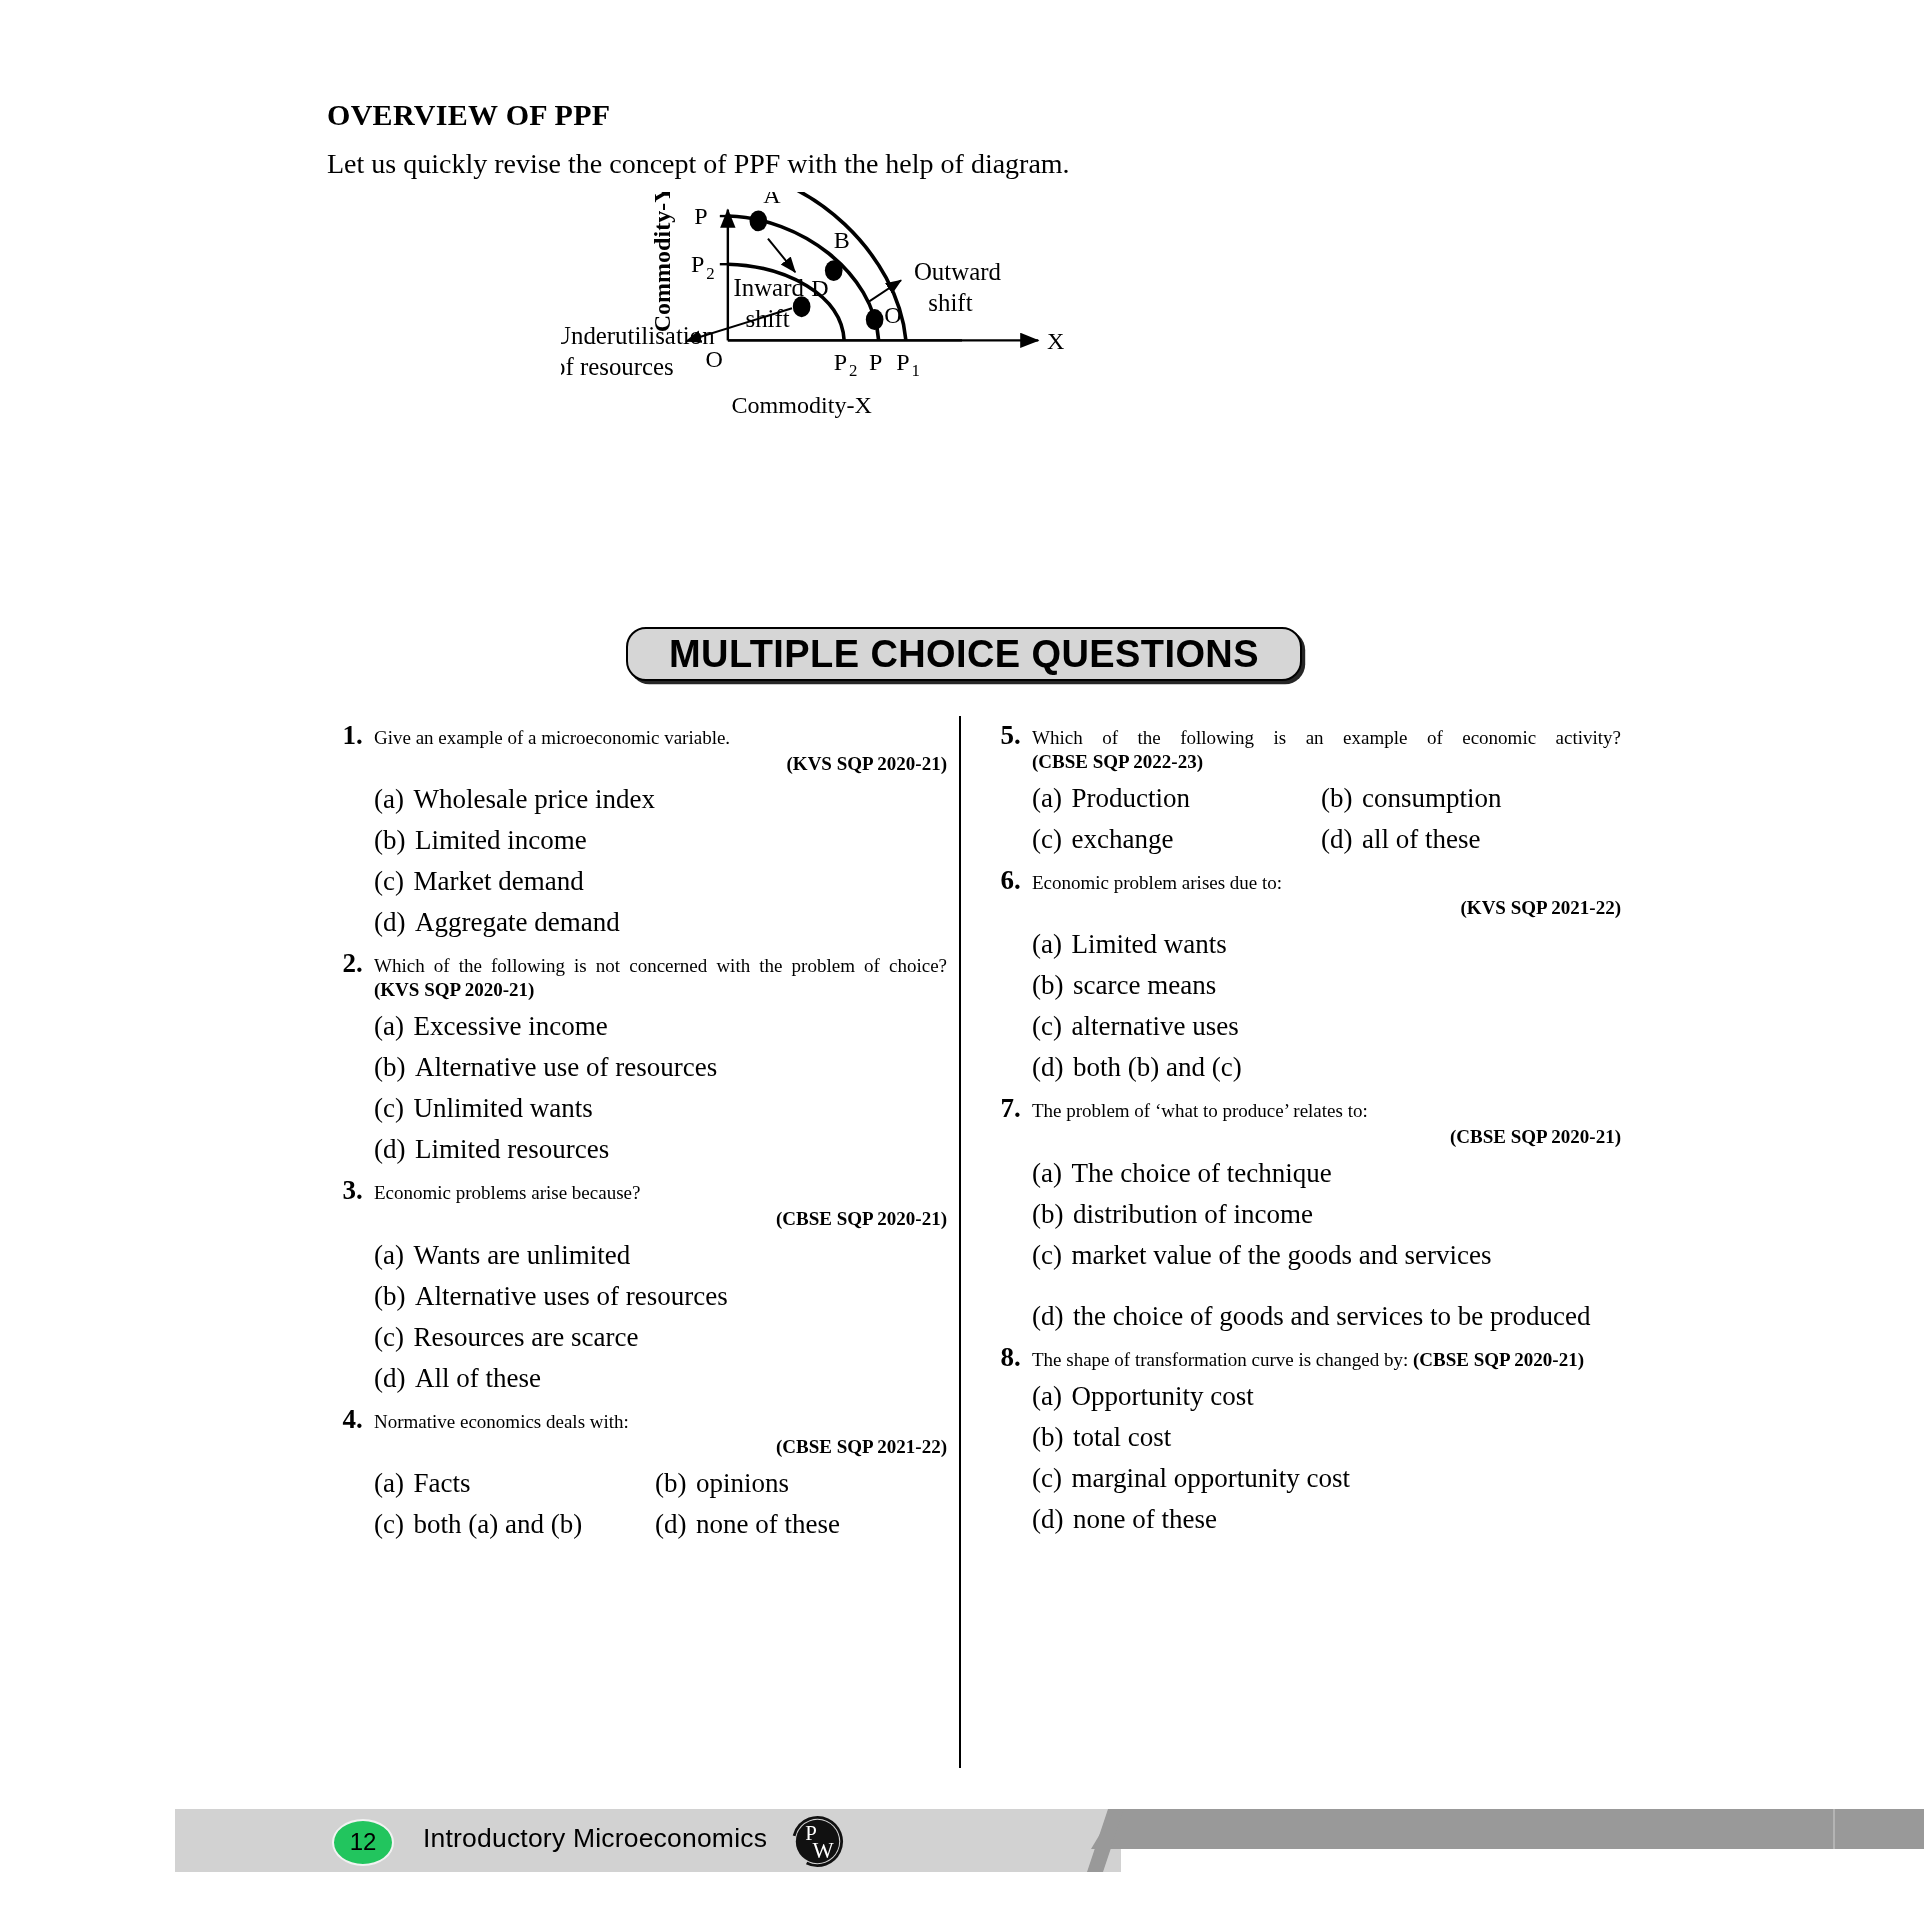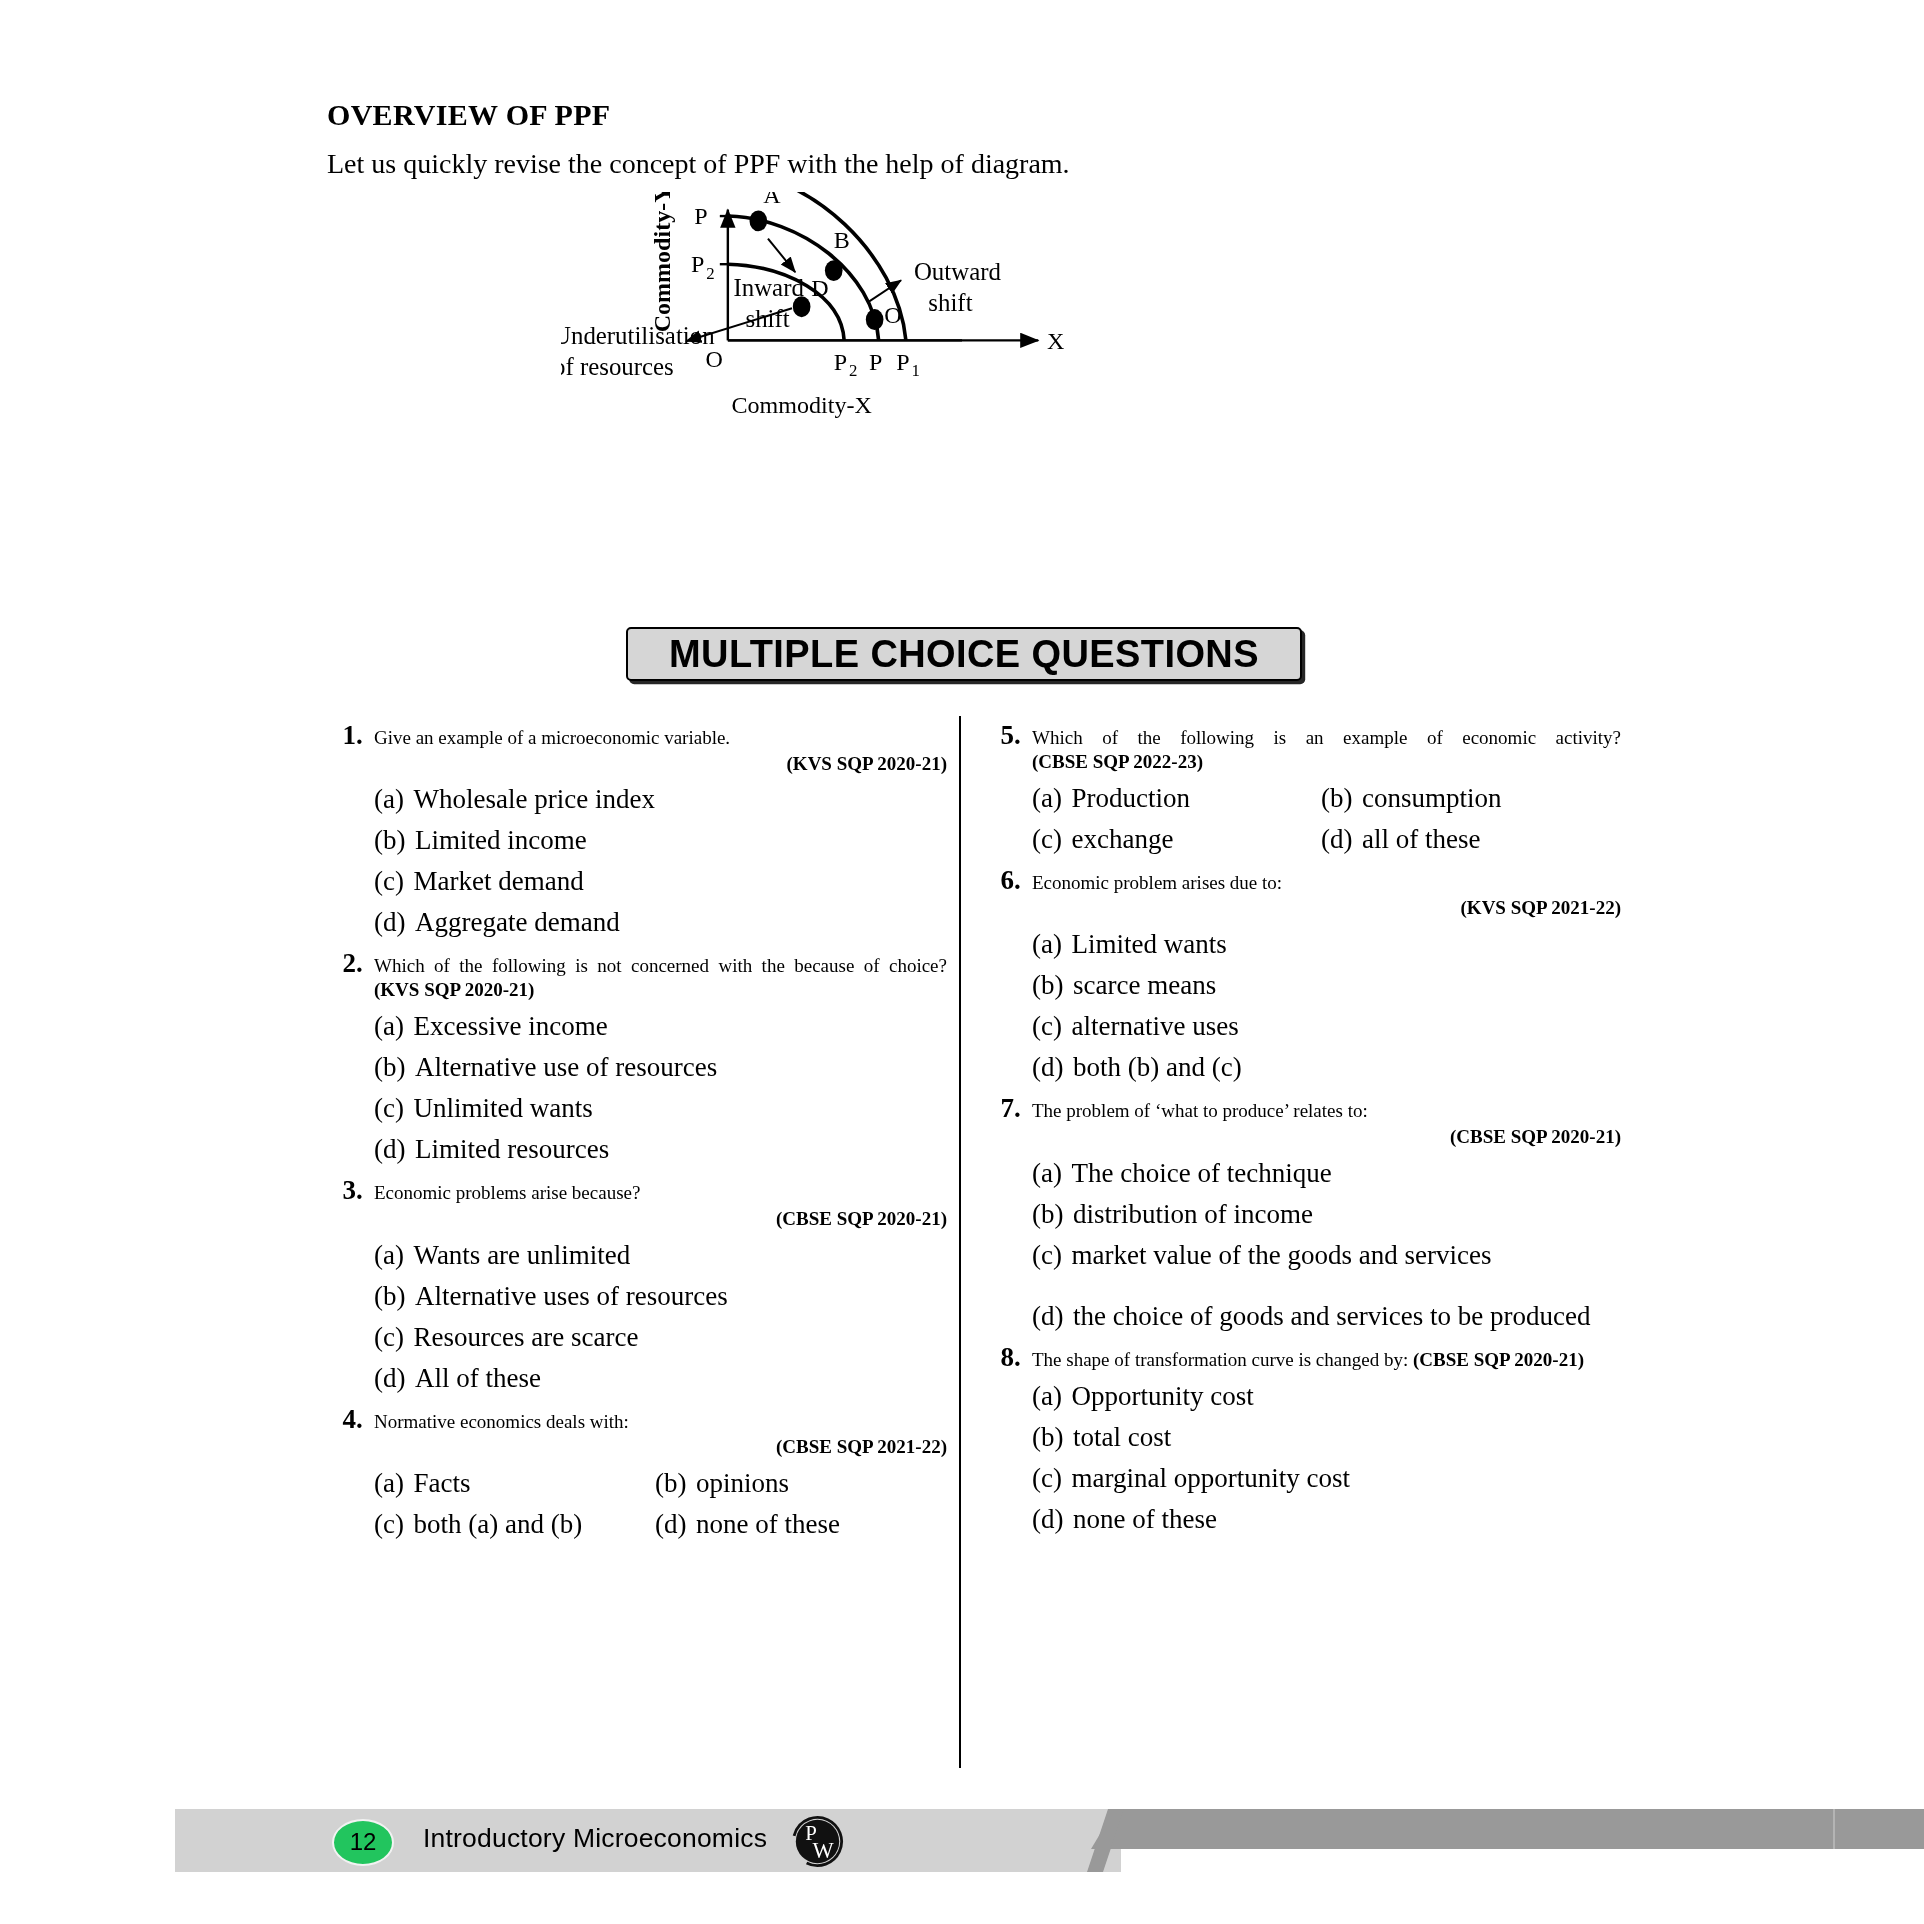--- a/index.html
+++ b/index.html
@@ -46,21 +46,21 @@
 
   
   #mcq-banner {
     position: absolute;
     left: 626px;
     top: 627px;
     width: 672px;
     height: 50px;
     background: #d6d6d6;
     border: 2.4px solid #000;
-    border-radius: 5px;
+    border-radius: 20px;
     box-shadow: 3.2px 3.2px 0 rgba(0,0,0,0.85);
     display: flex;
     align-items: center;
     justify-content: center;
   }
   #mcq-banner-label {
     font-family: "Liberation Sans", sans-serif;
     font-weight: bold;
     font-size: 38px;
     letter-spacing: 0.4px;
@@ -357,21 +357,21 @@
           <div class="opt-cell full">
             <span class="opt-key">(d)</span>
             <span class="opt-text">Aggregate demand</span>
           </div>
         </div>
       </div>
     </div>
     <div class="question-block">
       <div class="qhead">
         <span class="qnum">2.</span>
-        <span class="qtext justify"><span>Which of the following is not concerned with the because of choice?</span> <span class="src">(KVS SQP 2020-21)</span></span>
+        <span class="qtext justify"><span>Which of the following is not concerned with the problem of choice?</span> <span class="src">(KVS SQP 2020-21)</span></span>
       </div>
       <div class="options">
         <div class="opt-row">
           <div class="opt-cell full">
             <span class="opt-key">(a)</span>
             <span class="opt-text">Excessive income</span>
           </div>
         </div>
         <div class="opt-row">
           <div class="opt-cell full">

